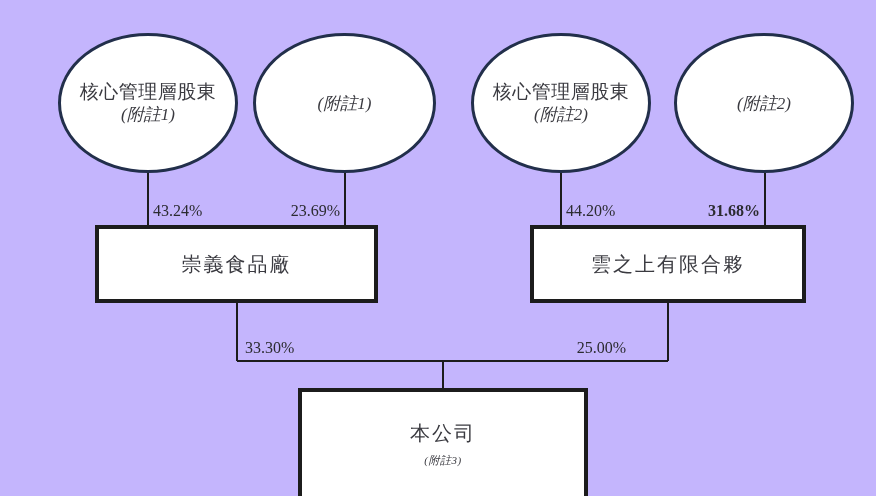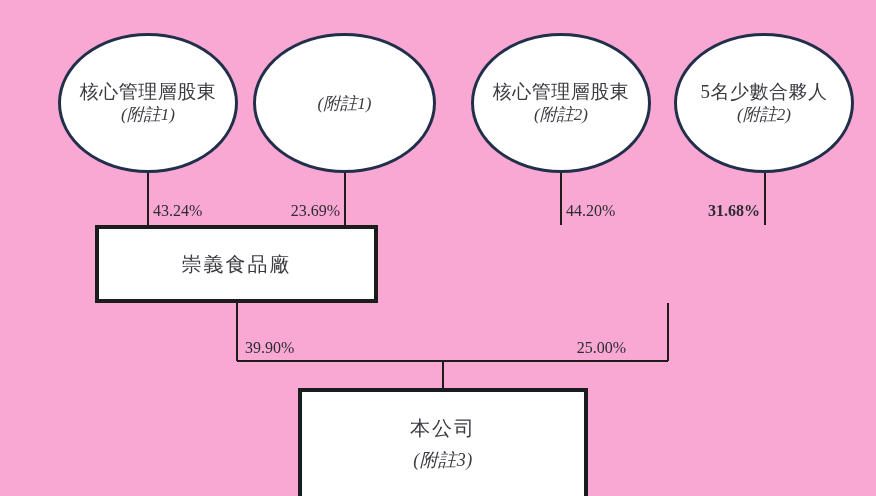--- a/index.html
+++ b/index.html
@@ -4,21 +4,21 @@
 <style>
   html, body {
     margin: 0;
     padding: 0;
     background: #ffffff;
   }
   #chart-root {
     position: relative;
     width: 876px;
     height: 496px;
-    background: #f9a8d4;
+    background: #c4b5fd;
     font-family: "Liberation Serif", "DejaVu Serif", serif;
     overflow: hidden;
   }
   #connector-layer {
     position: absolute;
     left: 0;
     top: 0;
     width: 876px;
     height: 496px;
     pointer-events: none;
@@ -65,21 +65,21 @@
     text-align: left;
     color: #3a3a40;
   }
   .box-title {
     font-size: 20px;
     letter-spacing: 2px;
     line-height: 1.25;
     white-space: nowrap;
   }
   .box-note {
-    font-size: 18px;
+    font-size: 11px;
     font-style: italic;
     letter-spacing: 0.5px;
     line-height: 1.25;
     margin-top: 8px;
     white-space: nowrap;
   }
 
   
   .pct-label {
     position: absolute;
@@ -126,38 +126,40 @@
   <div class="ellipse-node" style="left:253px; top:33px; width:183px; height:140px;">
     <div class="ellipse-note">(附註1)</div>
   </div>
 
   <div class="ellipse-node" style="left:471px; top:33px; width:180px; height:140px;">
     <div class="ellipse-title">核心管理層股東</div>
     <div class="ellipse-note">(附註2)</div>
   </div>
 
   <div class="ellipse-node" style="left:674px; top:33px; width:180px; height:140px;">
-    <div class="ellipse-title">5名少數合夥人</div>
     <div class="ellipse-note">(附註2)</div>
   </div>
 
   <div class="pct-label" style="left:153px; top:203px;">43.24%</div>
 
   <div class="pct-label left-of-line" style="left:275px; top:203px; width:65px;">23.69%</div>
 
   <div class="pct-label" style="left:566px; top:203px;">44.20%</div>
 
   <div class="pct-label left-of-line" style="left:695px; top:203px; width:65px;font-weight:bold;">31.68%</div>
 
   <div class="box-node" style="left:95px; top:225px; width:283px; height:78px;">
     <div class="box-title">崇義食品廠</div>
   </div>
 
+  <div class="box-node" style="left:530px; top:225px; width:276px; height:78px;">
+    <div class="box-title">雲之上有限合夥</div>
+  </div>
 
-  <div class="pct-label" style="left:245px; top:340px;">39.90%</div>
+  <div class="pct-label" style="left:245px; top:340px;">33.30%</div>
 
   <div class="pct-label left-of-line" style="left:560px; top:340px; width:66px;">25.00%</div>
 
   <div class="box-node" style="left:298px; top:388px; width:290px; height:112px;">
     <div class="box-title">本公司</div>
     <div class="box-note">(附註3)</div>
   </div>
 
 </div>
 

